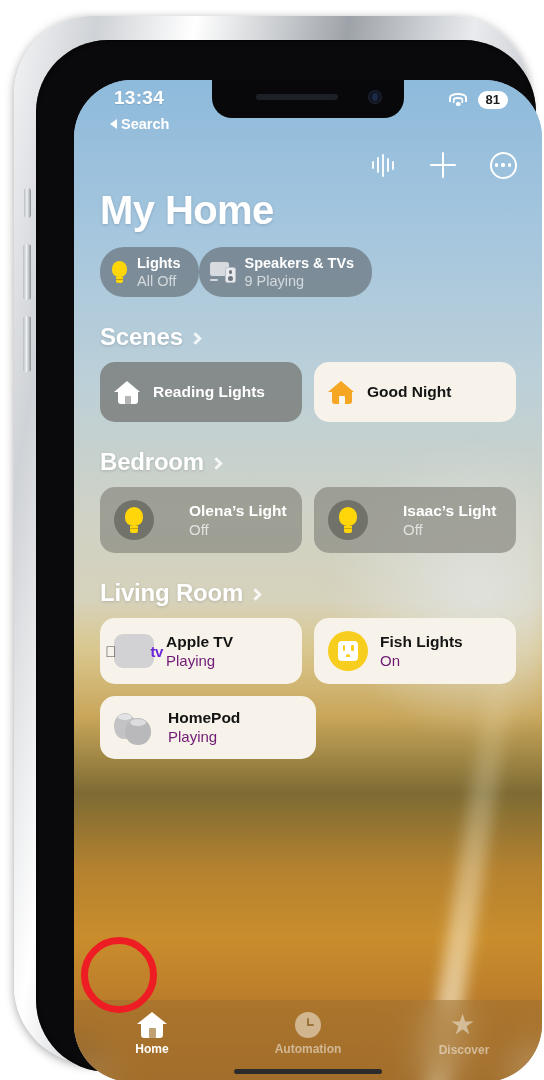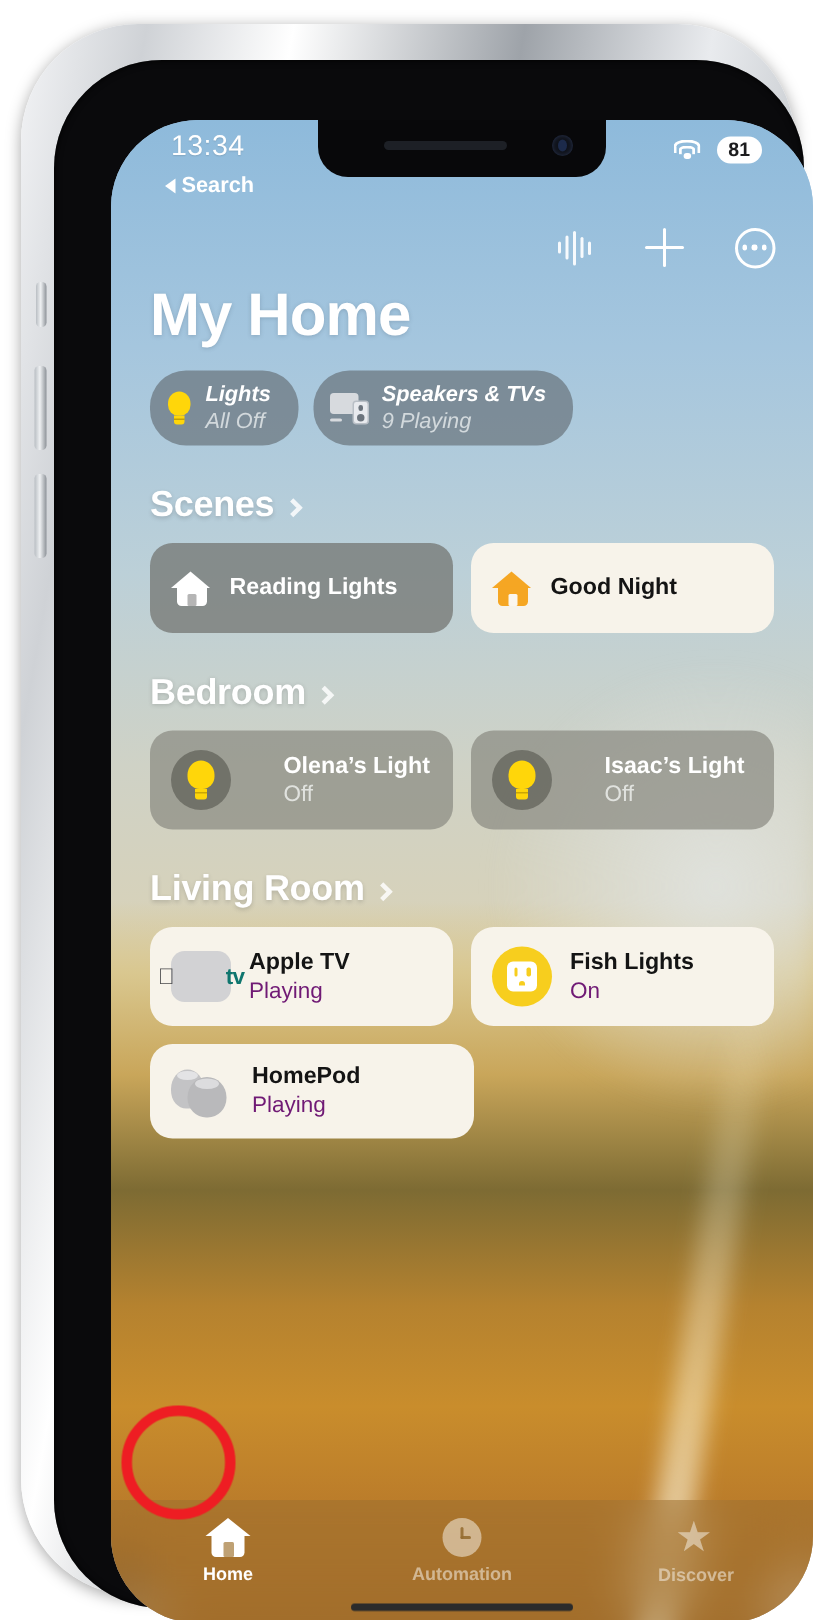--- a/index.html
+++ b/index.html
@@ -80,21 +80,21 @@
     border-bottom-left-radius:20px; border-bottom-right-radius:20px; z-index:20;
   }
   #notch-speaker{ position:absolute; left:44px; top:16px; width:82px; height:6px;
                   background:#1d2026; border-radius:3px; }
   #notch-camera{ position:absolute; right:22px; top:12px; width:14px; height:14px;
                  border-radius:50%; background:#10131b; box-shadow:inset 0 0 3px #2a3550; }
   #notch-camera::after{ content:""; position:absolute; left:4px; top:3px; width:6px; height:8px;
                         border-radius:50%; background:#1c2a4a; }
 
   #status-bar{ position:absolute; left:0; top:0; width:100%; height:42px; z-index:21; }
-  #status-time{ position:absolute; left:40px; top:7px; color:#fff; font-size:19px; font-weight:normal; letter-spacing:.3px;
+  #status-time{ position:absolute; left:40px; top:7px; color:#fff; font-size:19px; font-weight:bold; letter-spacing:.3px;
                 text-shadow:0 1px 1px rgba(0,0,0,.12); }
   #status-right{ position:absolute; right:34px; top:11px; display:flex; align-items:center; gap:10px; }
   .wifi-icon{ width:19px; height:14px; position:relative; }
   .wifi-icon i{ position:absolute; left:50%; transform:translateX(-50%);
                 border:2.2px solid #fff; border-bottom:none; border-radius:50% 50% 0 0; }
   .wifi-icon i:nth-child(1){ width:18px; height:9px; top:0; }
   .wifi-icon i:nth-child(2){ width:11px; height:5.5px; top:4px; }
   .wifi-icon i:nth-child(3){ width:4.5px; height:4.5px; top:8.5px; border-radius:50%;
                              border:none; background:#fff; }
   #battery-pill{ background:#fff; color:#1c1c1e; font-size:13px; font-weight:bold;
@@ -116,21 +116,21 @@
   .plus-icon::after{ top:0; left:11.7px; width:2.6px; height:26px; }
   .ellipsis-circle{ width:27px; height:27px; border:2.2px solid #fff; border-radius:50%;
                     display:flex; align-items:center; justify-content:center; gap:3px; }
   .ellipsis-circle i{ width:3.2px; height:3.2px; background:#fff; border-radius:50%; }
 
   
   #content{ position:absolute; left:0; top:108px; width:100%; padding:0 26px; z-index:10; }
   #home-title{ color:#fff; font-size:40px; font-weight:bold; letter-spacing:-.6px;
                text-shadow:0 1px 3px rgba(60,80,100,.25); margin-bottom:14px; }
 
-  #status-pills{ display:flex; gap:10px; margin-bottom:26px;font-style:italic; }
+  #status-pills{ display:flex; gap:0; margin-bottom:26px; }
   .pill{ display:flex; align-items:center; gap:9px;
          background:rgba(95,104,110,.62); border-radius:24px; padding:7px 18px 7px 11px; }
   .pill-text .t1{ color:#fff; font-size:14.5px; font-weight:bold; line-height:16px; }
   .pill-text .t2{ color:rgba(235,238,240,.78); font-size:14.5px; line-height:17px; }
 
   .bulb{ position:relative; width:17px; height:22px; }
   .bulb .glass{ position:absolute; left:1px; top:0; width:15px; height:16px; border-radius:50% 50% 44% 44%;
                 background:#FFD60A; }
   .bulb .base{ position:absolute; left:5px; bottom:0; width:7px; height:6px; background:#FFD60A;
                border-radius:0 0 2px 2px; }
@@ -183,21 +183,21 @@
                 display:flex; align-items:center; justify-content:center; flex:none; }
   .bulb-lg{ position:relative; width:20px; height:26px; }
   .bulb-lg .glass{ position:absolute; left:1px; top:0; width:18px; height:19px; border-radius:50% 50% 44% 44%;
                    background:#FFD60A; }
   .bulb-lg .base{ position:absolute; left:6px; bottom:0; width:8px; height:7px; background:#FFD60A; border-radius:0 0 2px 2px; }
   .bulb-lg .base::before{ content:""; position:absolute; left:0; top:2px; width:8px; height:1.4px; background:rgba(120,95,0,.4); }
 
   .appletv-icon{ width:40px; height:34px; border-radius:9px; background:#d2d2d4;
                  display:flex; align-items:center; justify-content:center; gap:2px; flex:none; }
   .appletv-icon .apple{ font-size:15px; color:#4a4a4c; line-height:1; }
-  .appletv-icon .tvtxt{ font-size:15px; font-weight:600; color:#0f766e; letter-spacing:-.5px;margin-left:32px; }
+  .appletv-icon .tvtxt{ font-size:15px; font-weight:600; color:#6d28d9; letter-spacing:-.5px;margin-left:32px; }
 
   .outlet-circle{ width:40px; height:40px; border-radius:50%; background:#F7CE1E;
                   display:flex; align-items:center; justify-content:center; flex:none; }
   .outlet{ position:relative; width:20px; height:20px; background:#fff; border-radius:4px; }
   .outlet i{ position:absolute; width:2.6px; height:6px; background:#F7CE1E; border-radius:1.3px; top:4px; }
   .outlet i:nth-child(1){ left:4.5px; }
   .outlet i:nth-child(2){ right:4.5px; }
   .outlet i:nth-child(3){ width:4px; height:3px; border-radius:2px 2px 0 0; left:8px; top:13px; }
 
   .homepod-icon{ position:relative; width:42px; height:34px; flex:none; }

